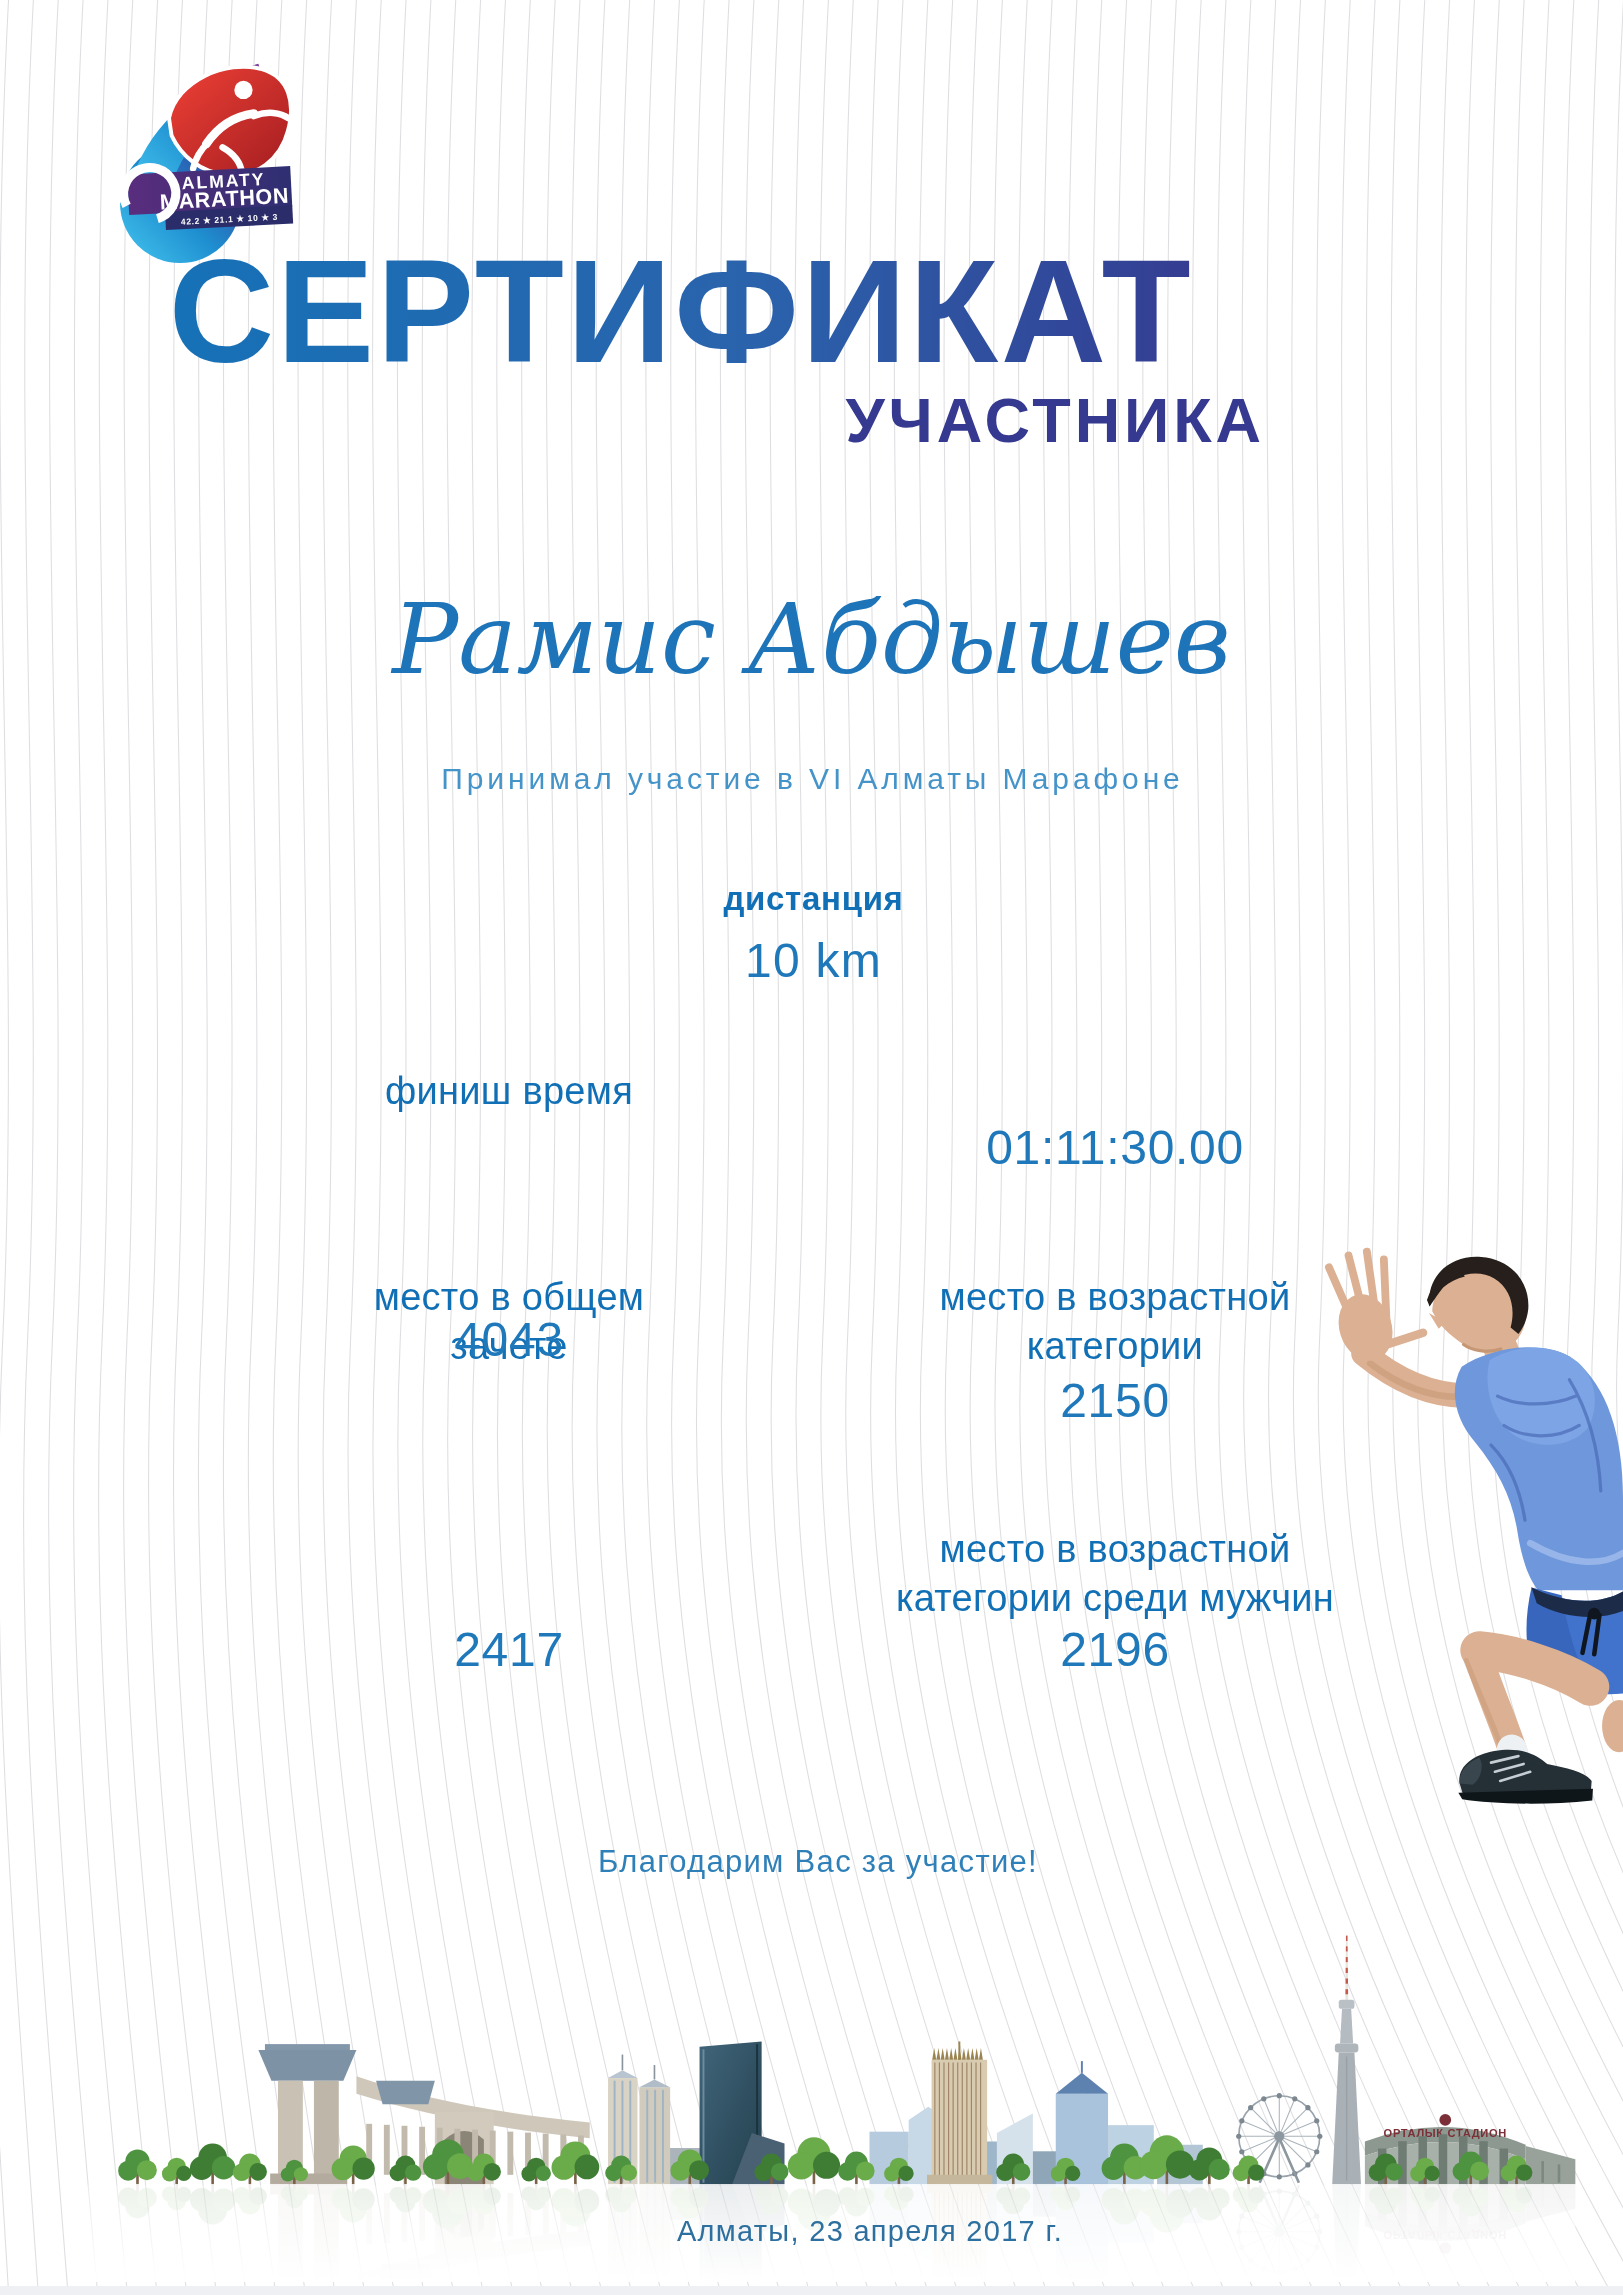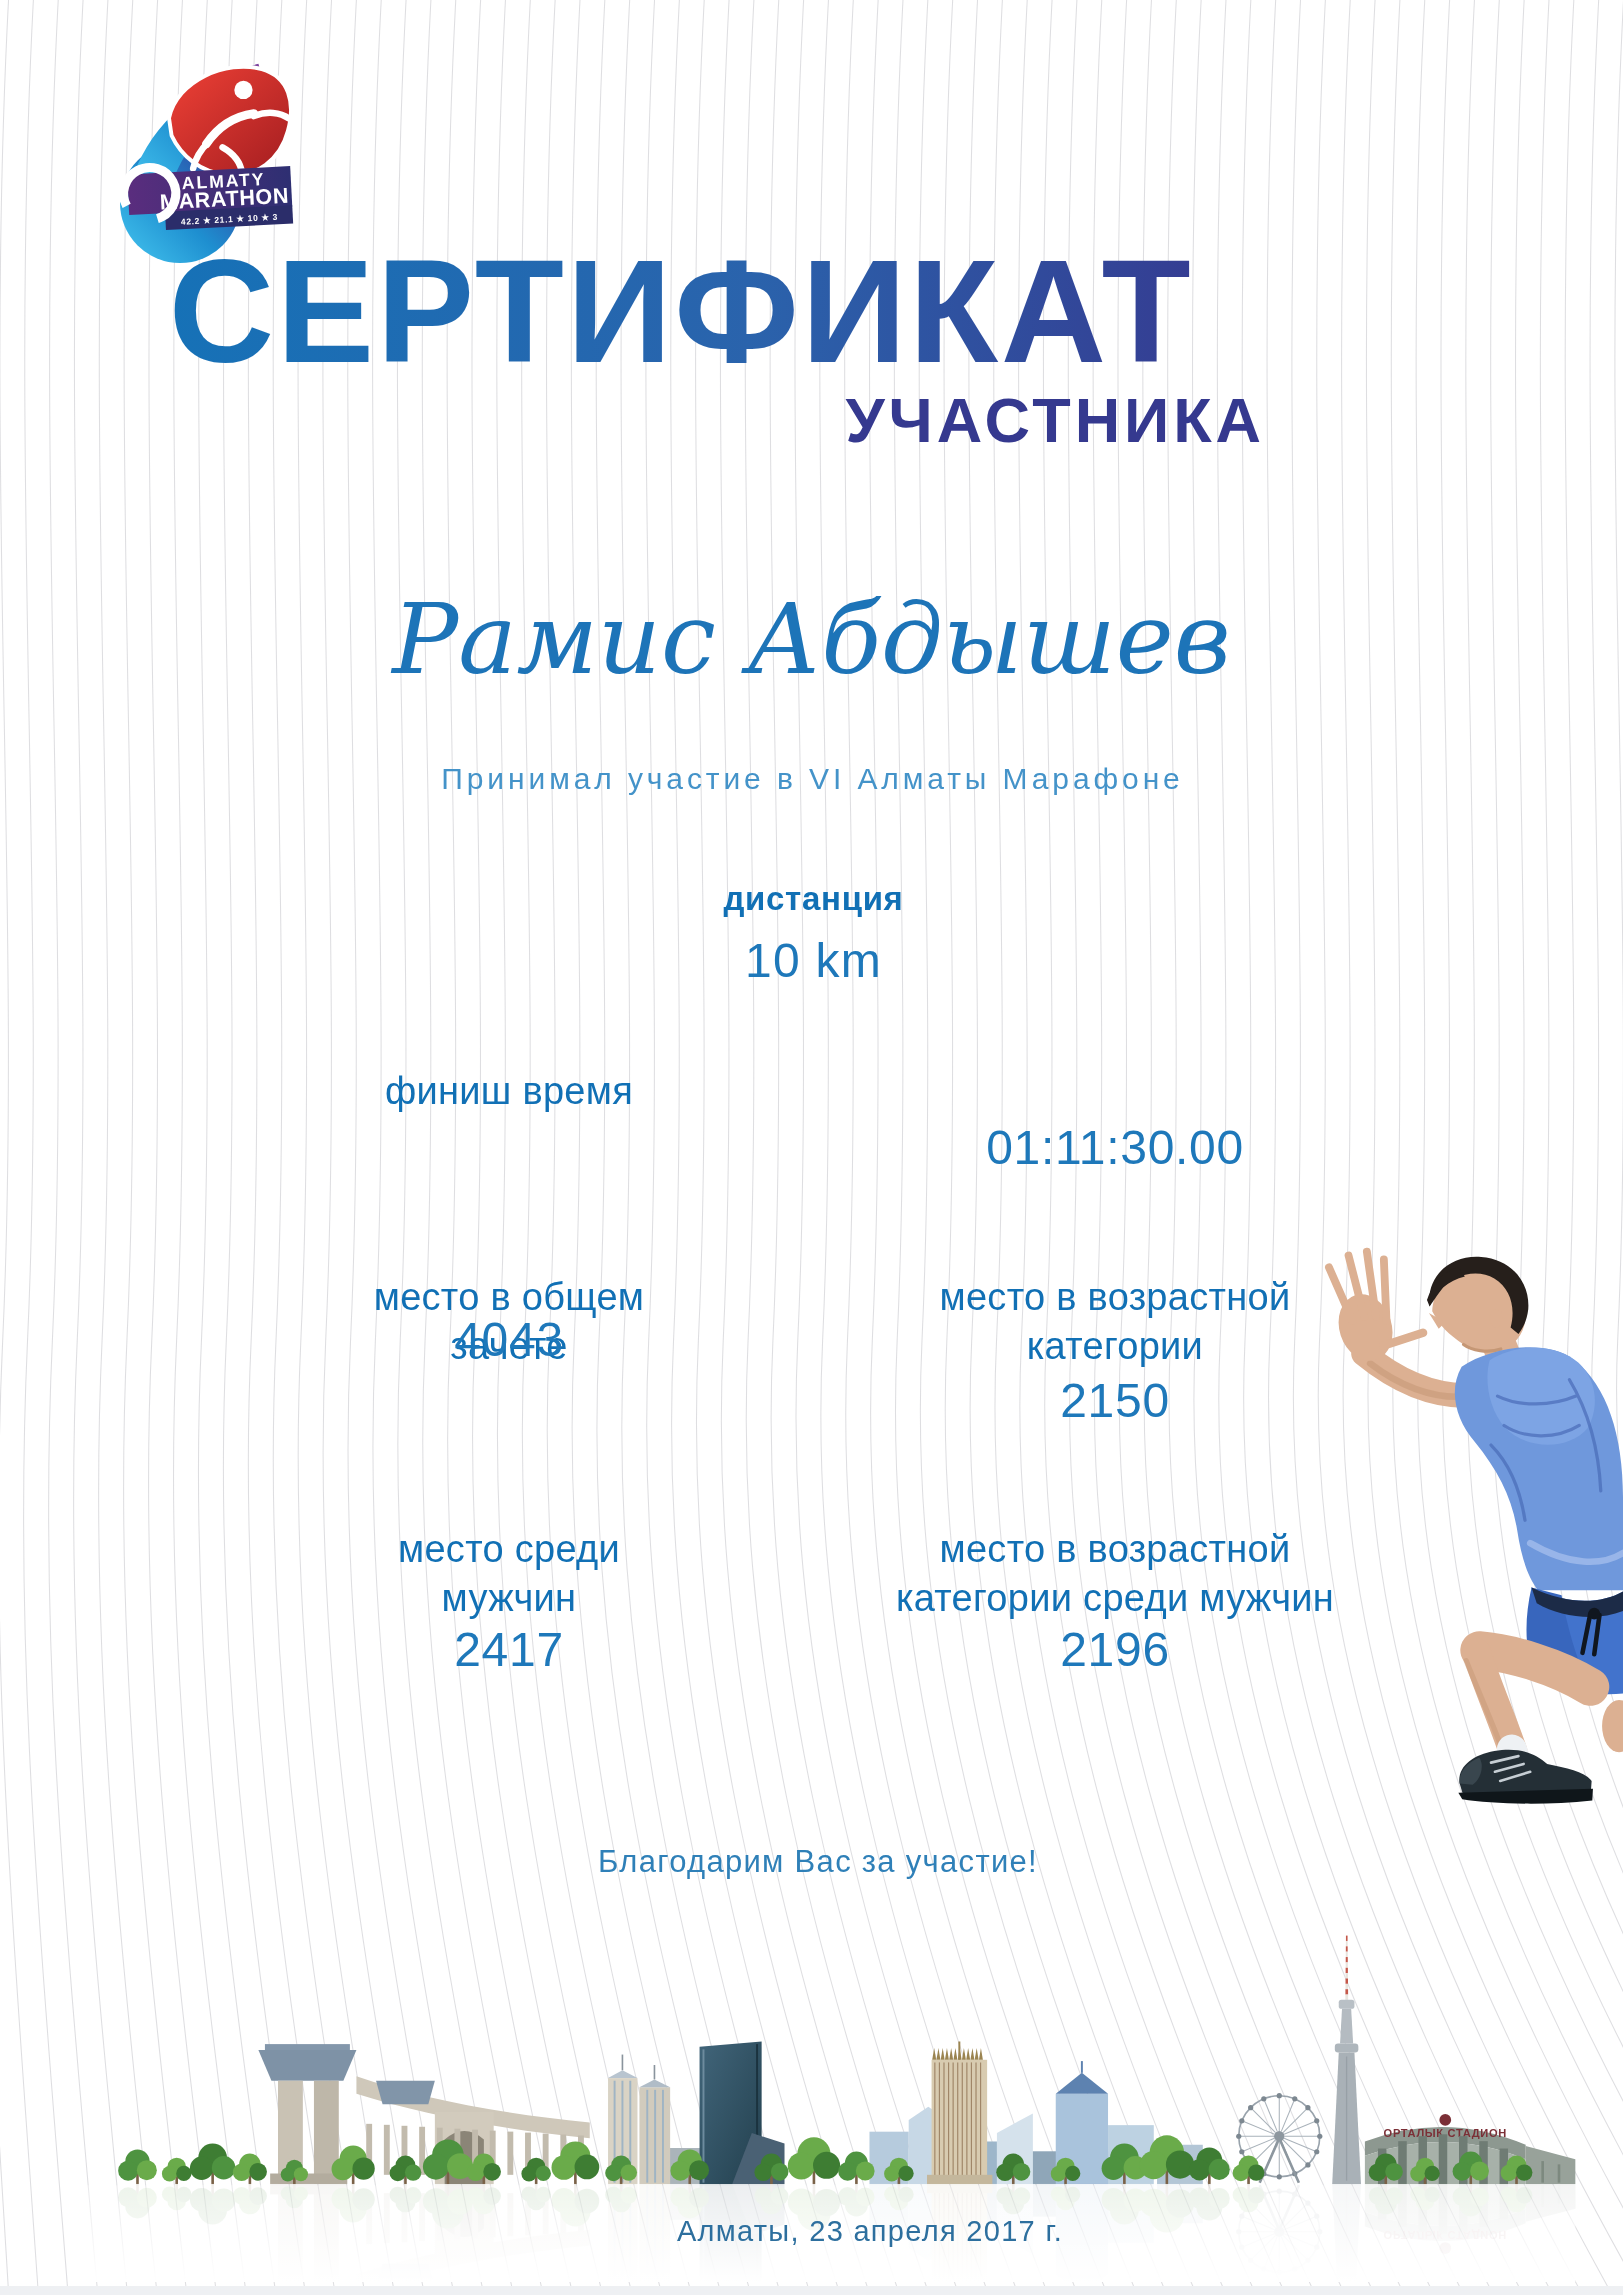--- a/index.html
+++ b/index.html
@@ -109,21 +109,20 @@
   <div class="abs dist-value">10 km</div>
 
   <div class="abs res-label col-l-lab" style="top:1067px">финиш время</div>
   <div class="abs res-val col-r-val" style="top:1124px">01:11:30.00</div>
 
   <div class="abs res-label col-l-lab" style="top:1273px">место в общем зачете</div>
   <div class="abs res-label col-r-lab" style="top:1273px">место в возрастной категории</div>
   <div class="abs res-val col-l-val" style="top:1316px">4043</div>
   <div class="abs res-val col-r-val" style="top:1377px">2150</div>
 
-  <div class="abs res-label col-l-lab" style="top:1525px">место среди мужчин</div>
   <div class="abs res-label col-r-lab" style="top:1525px">место в возрастной категории среди мужчин</div>
   <div class="abs res-val col-l-val" style="top:1626px">2417</div>
   <div class="abs res-val col-r-val" style="top:1626px">2196</div>
 
   <div class="abs thanks">Благодарим Вас за участие!</div>
 
   <svg id="runner-svg" class="abs" width="328" height="589" viewBox="0 0 502 900">
     <g stroke-linecap="round">
 
       <path d="M105,190 C160,235 215,255 265,254 C305,252 330,232 350,205" stroke="#dcb092" stroke-width="38" fill="none"></path>

